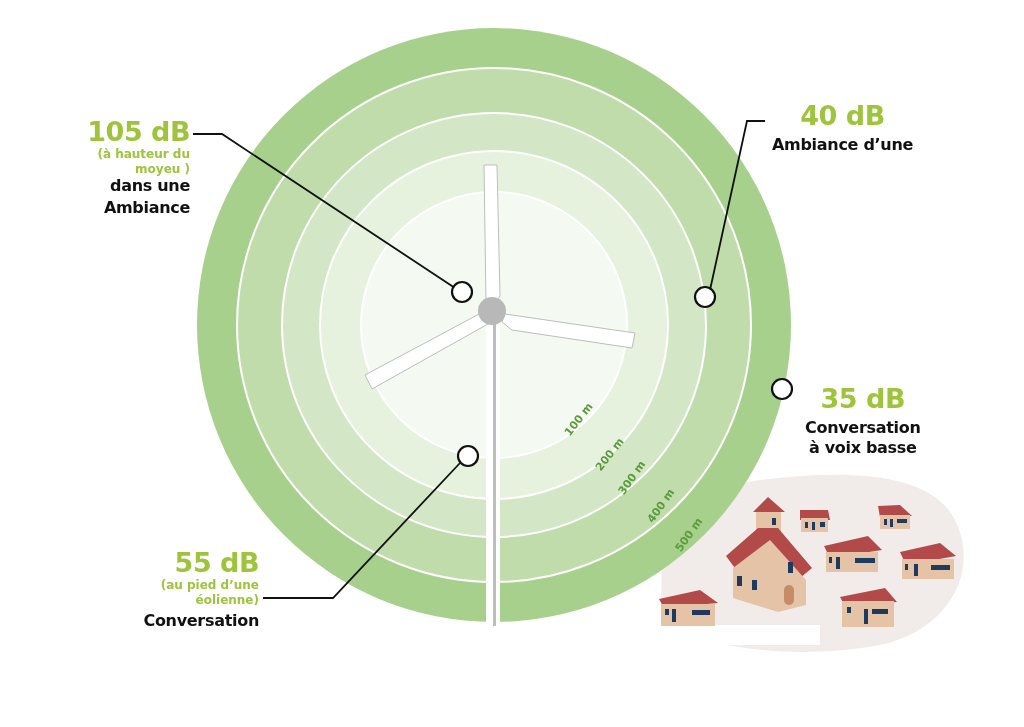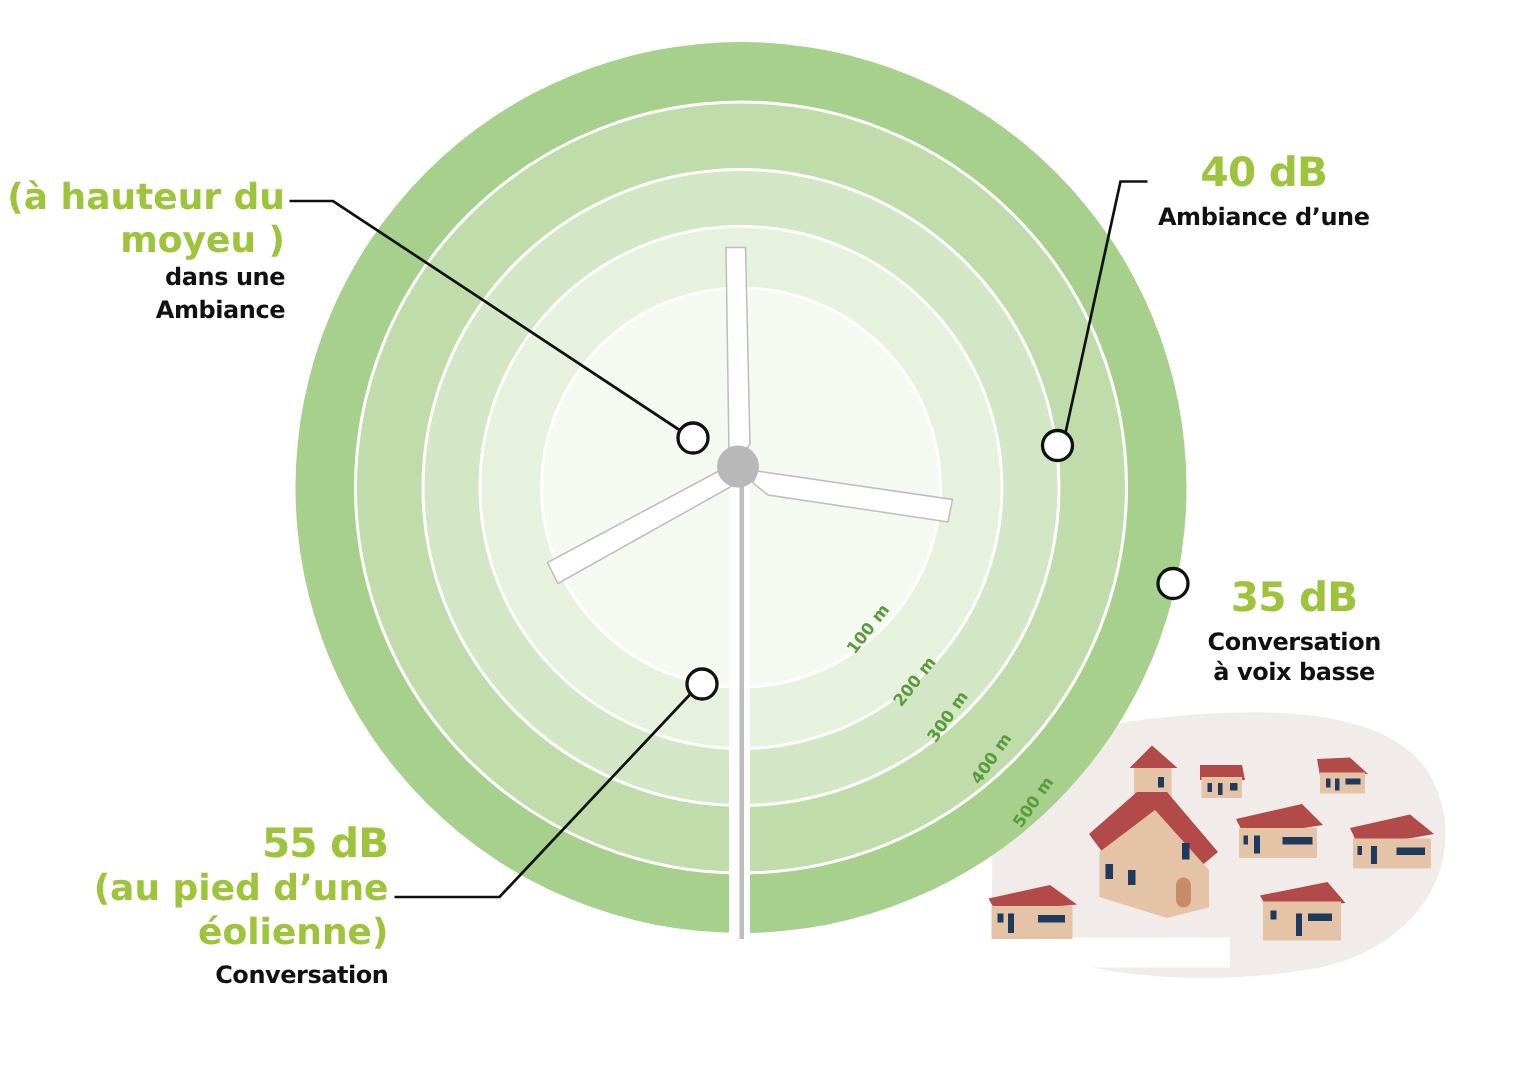--- a/index.html
+++ b/index.html
@@ -1,21 +1,21 @@
 <!DOCTYPE html>
 <html><head>
 <meta charset="utf-8">
 <style>
   html,body{margin:0;padding:0;background:#ffffff;}
   body{width:1024px;height:727px;position:relative;overflow:hidden;font-family:"DejaVu Sans","Liberation Sans",sans-serif;}
   .stage{position:absolute;left:0;top:0;width:1024px;height:727px;}
   svg.art{position:absolute;left:0;top:0;}
   .lbl{position:absolute;font-weight:bold;line-height:1.12;}
   .db{color:#9dc43b;font-size:27px;letter-spacing:-0.5px;}
-  .sub{color:#9dc43b;font-size:24px;line-height:1.2;}
+  .sub{color:#9dc43b;font-size:12px;line-height:1.2;}
   .desc{color:#111111;font-size:16px;line-height:1.25;letter-spacing:-0.3px;}
   .right{text-align:right;}
   .left{text-align:center;}
   .dist{position:absolute;color:#5a9b3a;font-weight:bold;font-size:11px;white-space:nowrap;transform-origin:left center;}
 </style>
 </head>
 <body>
 
 <div class="stage">
 
@@ -120,20 +120,21 @@
     </g>
   </svg>
 
   <span class="dist" style="left:567px;top:428px;transform:rotate(-52deg);">100 m</span>
   <span class="dist" style="left:598px;top:463px;transform:rotate(-52deg);">200 m</span>
   <span class="dist" style="left:621px;top:487px;transform:rotate(-55deg);">300 m</span>
   <span class="dist" style="left:650px;top:515px;transform:rotate(-55deg);">400 m</span>
   <span class="dist" style="left:678px;top:544px;transform:rotate(-55deg);">500 m</span>
 
   <div class="lbl right" style="right:834px;top:117px;">
+    <div class="db">105 dB</div>
     <div class="sub">(à hauteur du</div>
     <div class="sub">moyeu )</div>
     <div class="desc">dans une</div>
     <div class="desc" style="margin-top:2px;">Ambiance</div>
   </div>
 
   <div class="lbl left" style="left:772px;top:101px;">
     <div class="db">40 dB</div>
     <div class="desc" style="margin-top:4px;">Ambiance d’une</div>
   </div>

